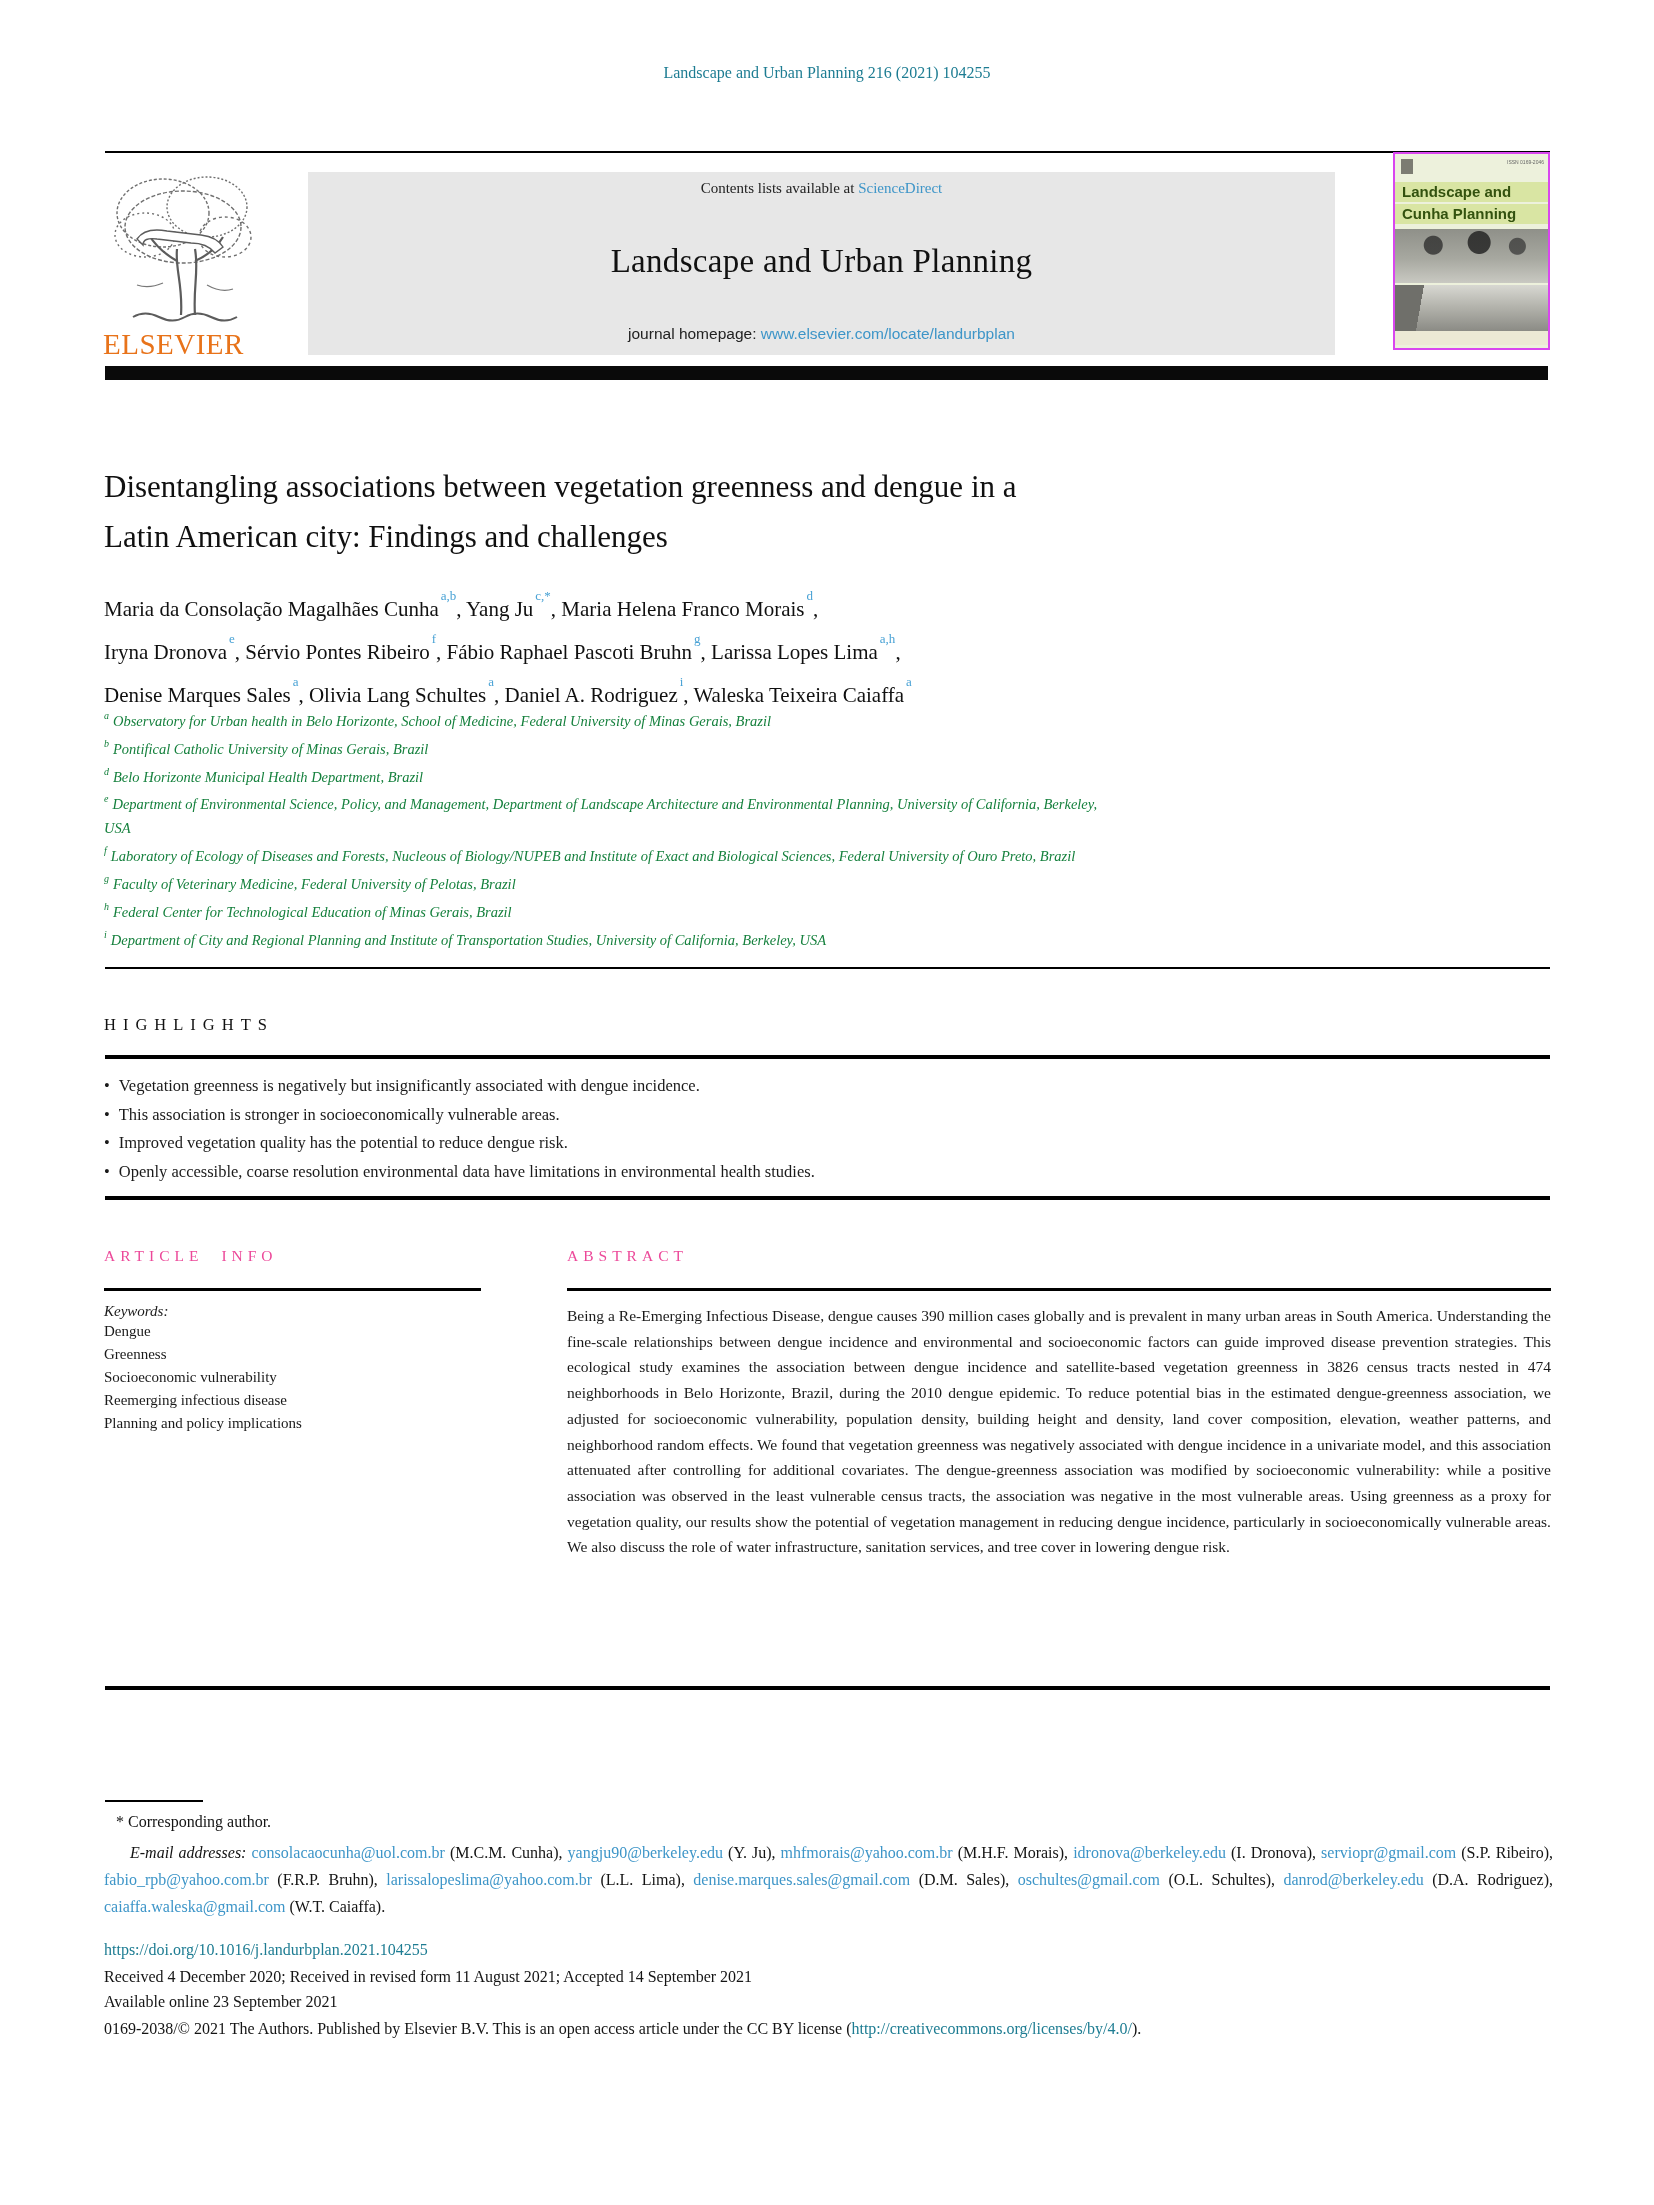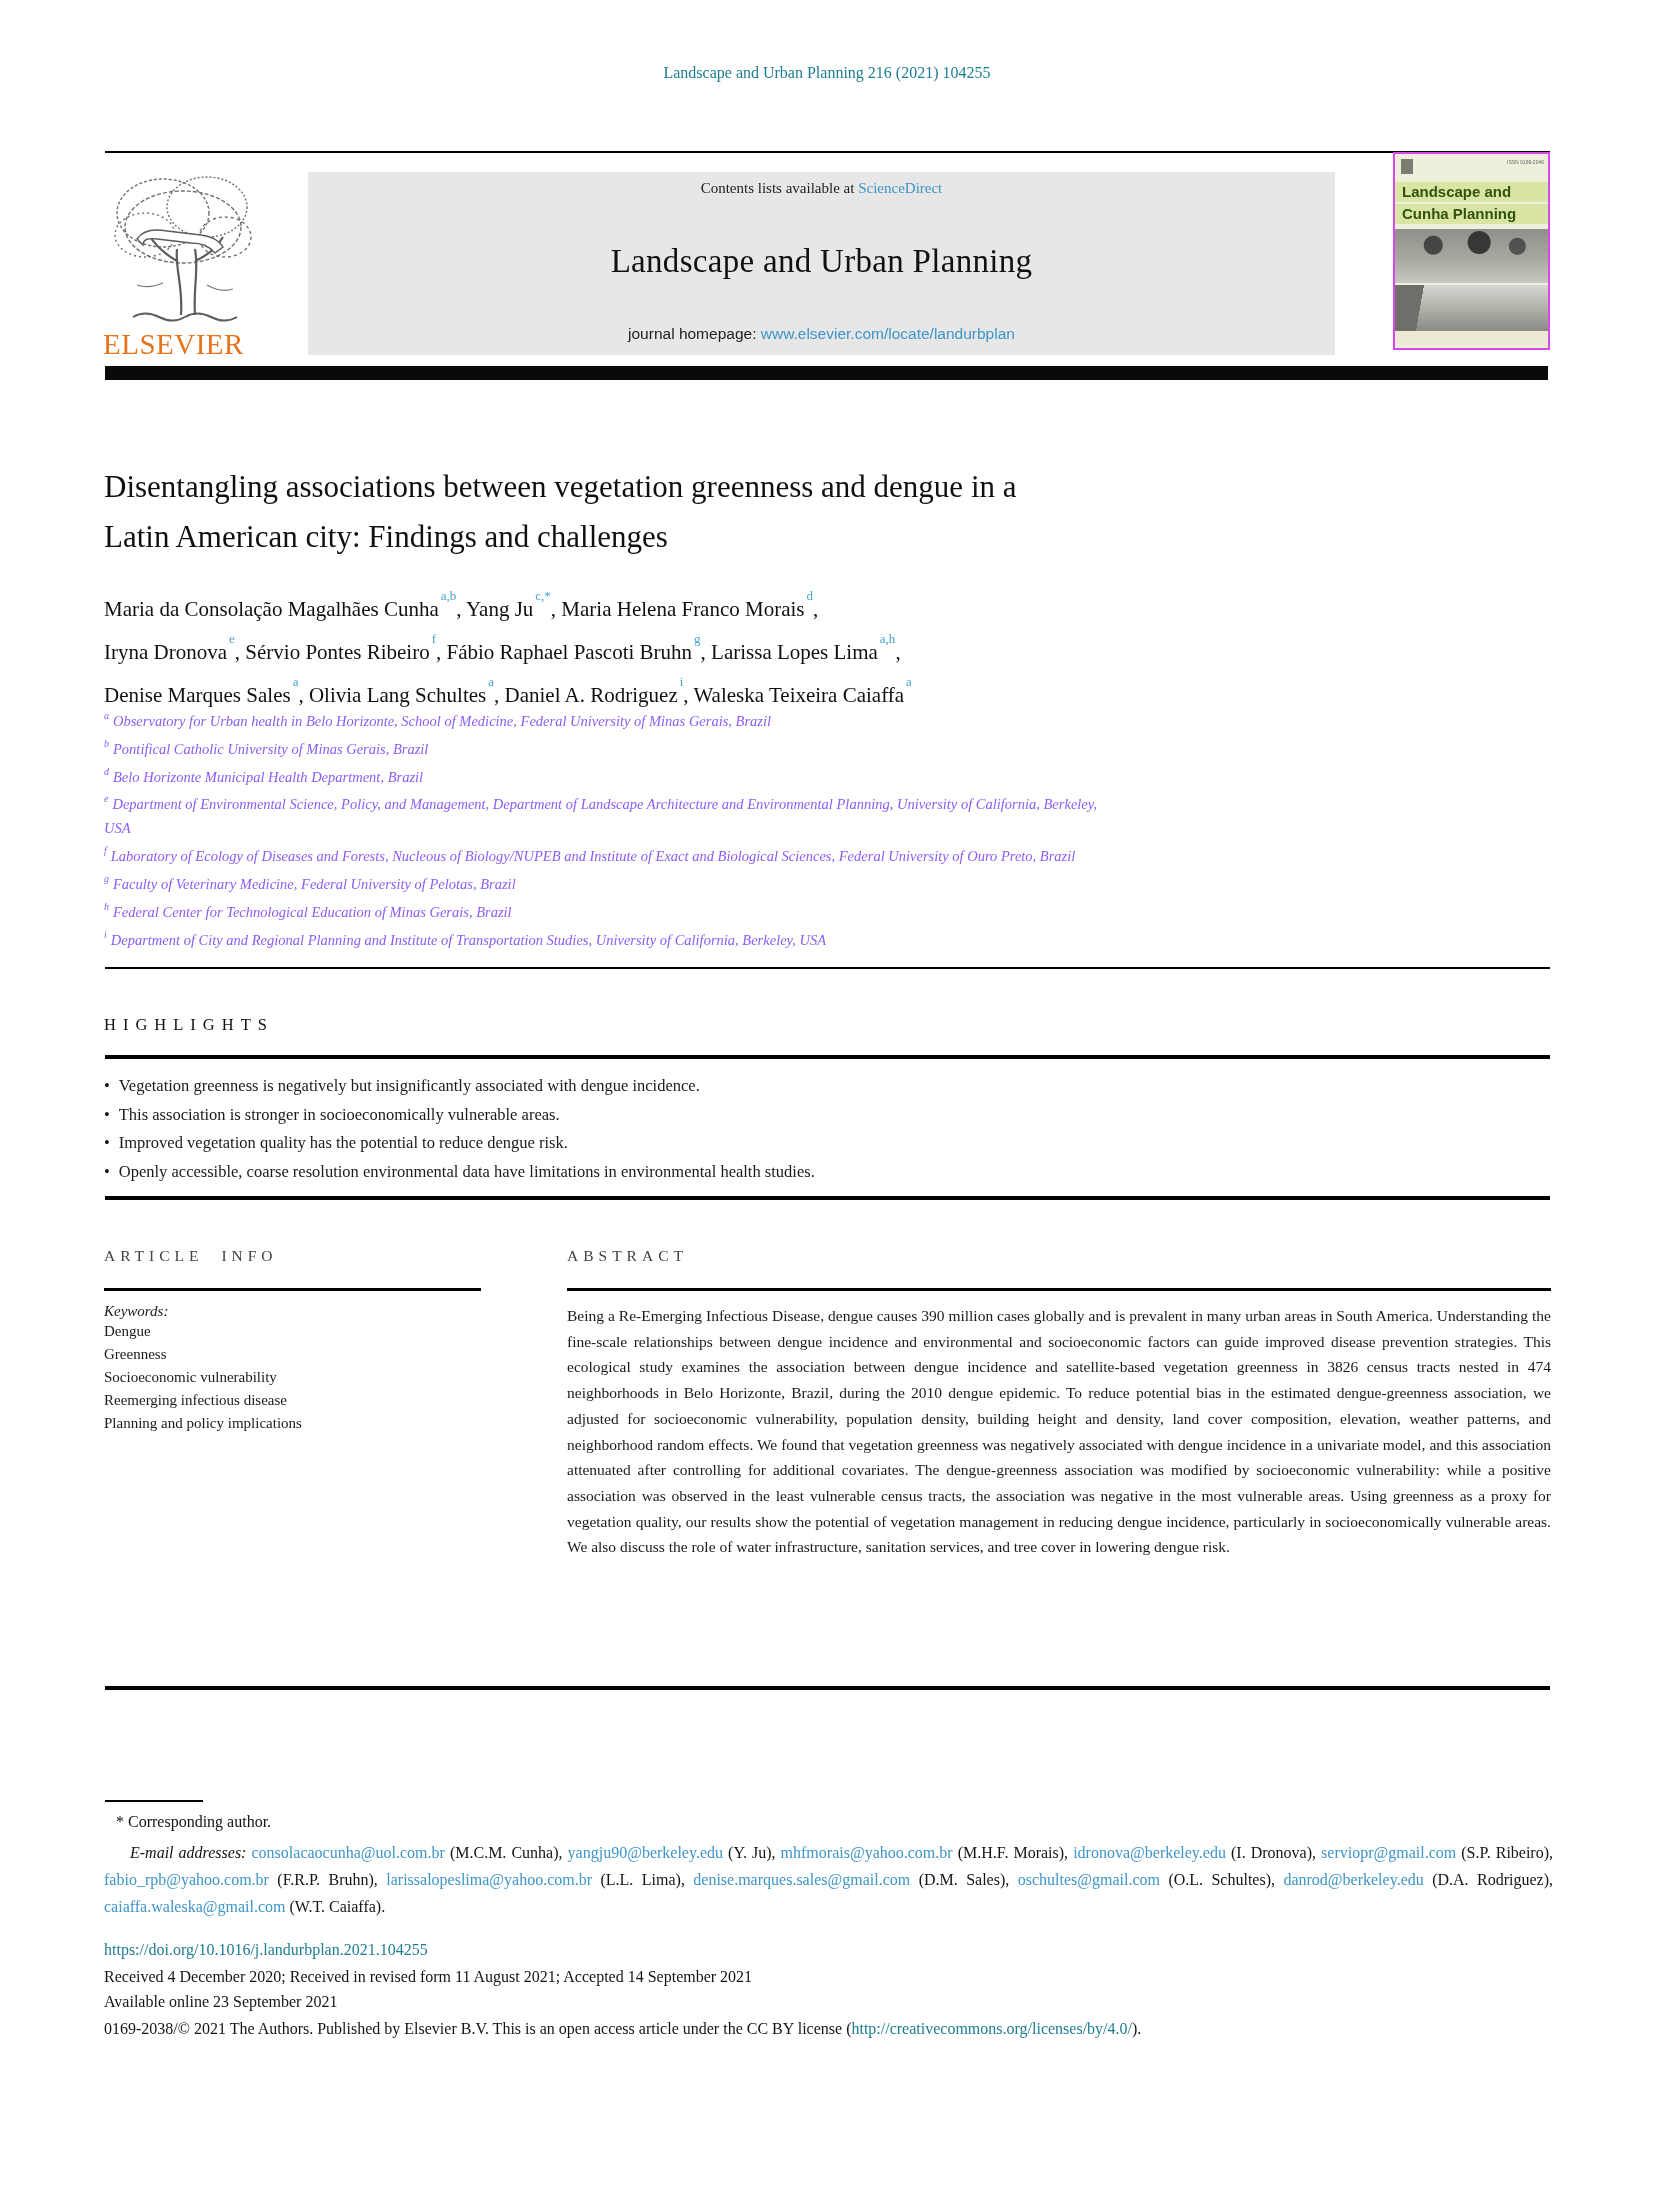--- a/index.html
+++ b/index.html
@@ -64,33 +64,33 @@
   
   .title { position:absolute; left:104px; top:462px; width:1400px;
     font-size:31px; line-height:50px; color:#101010; }
   .title span { display:block; }
 
   .authors { position:absolute; left:104px; top:585px; width:1430px;
     font-size:21px; line-height:37px; color:#101010; }
   .blue-sup { font-size:13px; color:#49A2D5; position:relative; top:-8px; margin-left:2px; }
 
   .affiliations { position:absolute; left:104px; top:705px; width:1447px;
-    font-size:14.5px; font-style:italic; line-height:24px; color:#8b5cf6; }
+    font-size:14.5px; font-style:italic; line-height:24px; color:#15803d; }
   .affil sup { font-size:10px; position:relative; top:-1px; margin-right:4px; }
   .affil-line2 { display:block; }
 
   
   .hl-heading { position:absolute; left:104px; top:1015px; font-size:16.5px;
     letter-spacing:7px; color:#111; }
   .hl-list { position:absolute; left:104px; top:1072px; width:1445px;
     font-size:16.5px; line-height:28.5px; }
   .hl-item .bullet { margin-right:9px; }
 
   
-  .col-heading { font-size:15.5px; letter-spacing:5px; word-spacing:9px; color:#404040; }
+  .col-heading { font-size:15.5px; letter-spacing:5px; word-spacing:9px; color:#ec4899; }
   .col-rule { margin-top:23px; height:3px; background:#000; width:100%; }
   .ai-col { position:absolute; left:104px; top:1247px; width:377px; }
   .kw-label { margin-top:12px; font-style:italic; font-size:15px; }
   .kw { font-size:15px; line-height:23px; }
   .ab-col { position:absolute; left:567px; top:1247px; width:984px; }
   .ab-text { margin-top:12px; font-size:15.5px; line-height:25.7px; text-align:justify; }
 
   
   .fn { position:absolute; left:104px; font-size:16px; color:#141414; }
   .fn-corresponding { top:1813px; padding-left:12px; }

